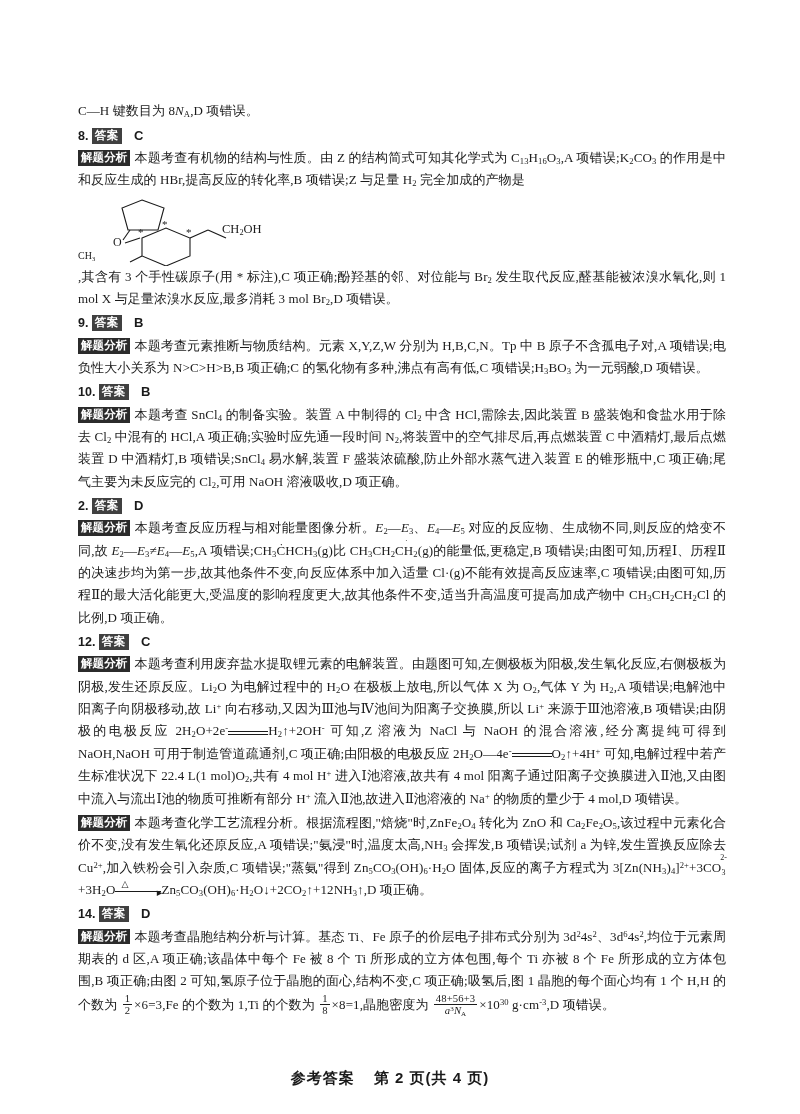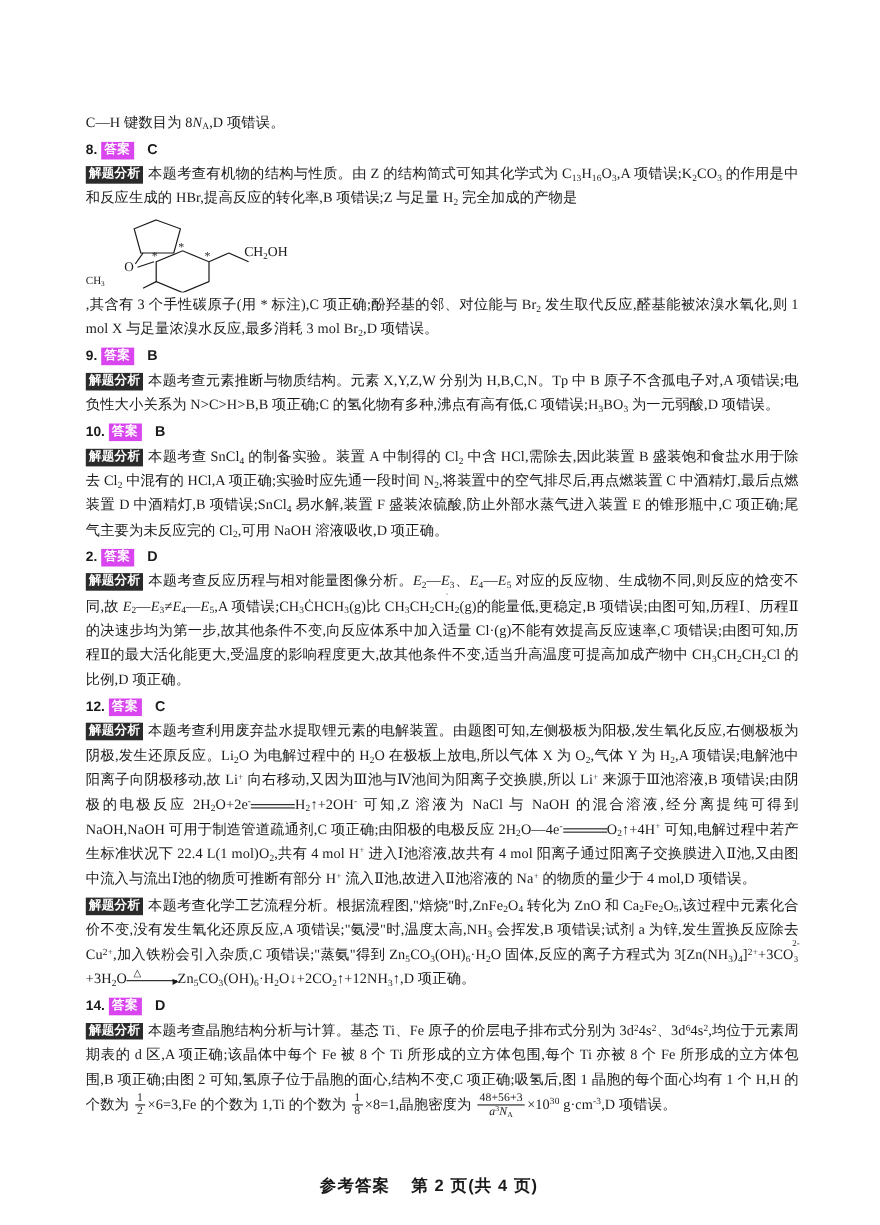--- a/index.html
+++ b/index.html
@@ -42,21 +42,21 @@
     margin: 2px 0 1px 0;
     white-space: nowrap;
   }
   .qnum {
     font-family: "Liberation Sans", sans-serif;
     font-size: 12.5px;
     font-weight: bold;
   }
   .tagbox {
     display: inline-block;
-    background: #d946ef;
+    background: #404040;
     color: #ffffff;
     font-family: "Liberation Sans", sans-serif;
     font-size: 11.5px;
     font-weight: bold;
     padding: 1px 3px 2px 3px;
     line-height: 1.12;
     margin: 0 4px 0 0;
     vertical-align: 1px;
     letter-spacing: 0.5px;
   }

